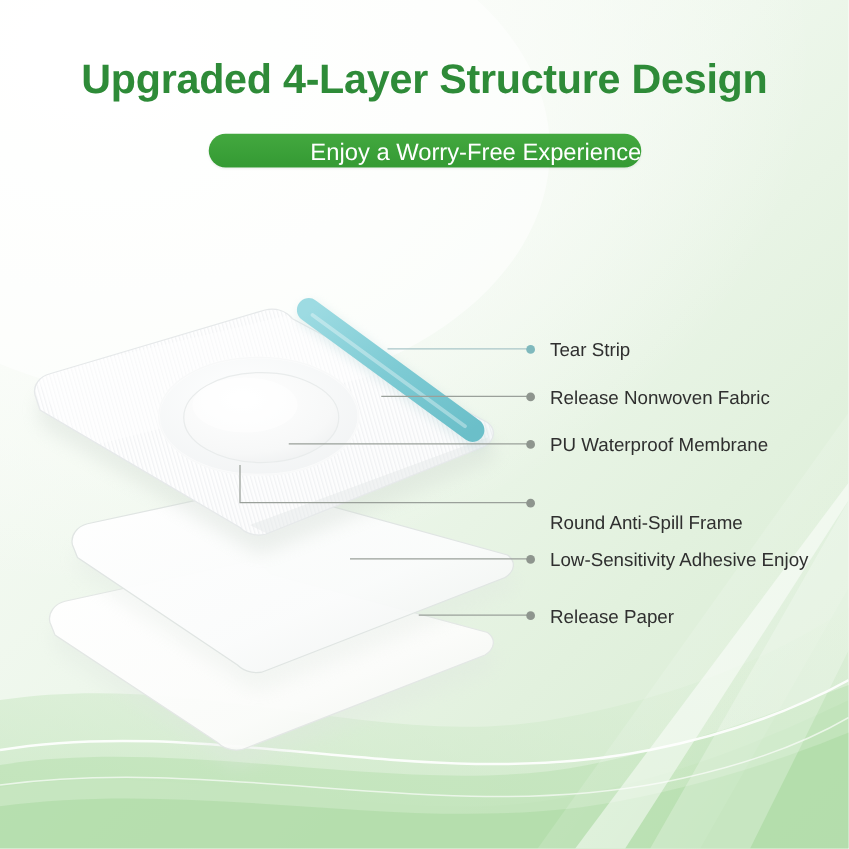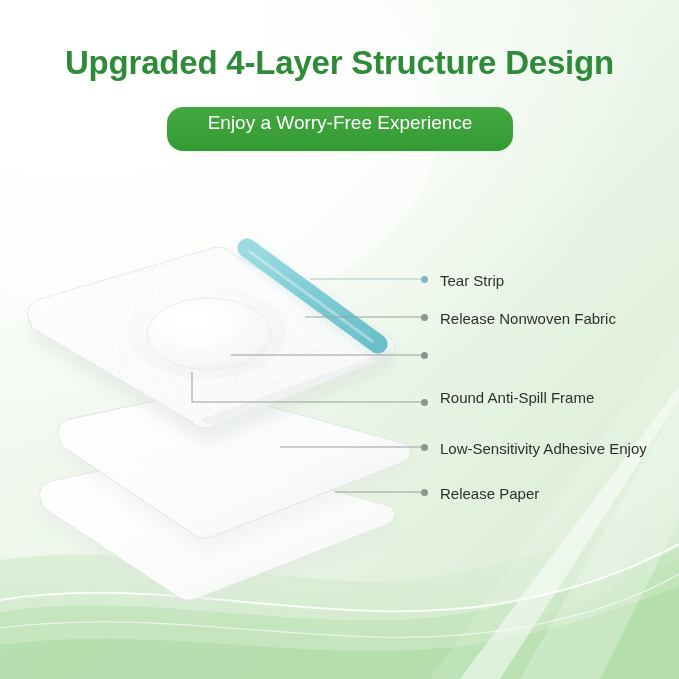--- a/index.html
+++ b/index.html
@@ -18,23 +18,23 @@
   
   .bgsvg{position:absolute;left:0;top:0;width:679px;height:679px;pointer-events:none;}
 
   
   .title{
     position:absolute;left:0;top:44px;width:679px;text-align:center;
     font-size:33px;font-weight:bold;color:#2e8b38;letter-spacing:-0.2px;
     white-space:nowrap;
   }
   .pill{
-    position:absolute;left:167px;top:107px;width:346px;height:44px;
+    position:absolute;left:167px;top:107px;width:346px;height:27px;
     border-radius:16px;background:linear-gradient(180deg,#43a83f 0%,#349a33 100%);
-    color:#ffffff;font-size:19px;line-height:31px;text-align:center;
+    color:#ffffff;font-size:19px;line-height:31px;text-align:right;
     box-shadow:0 1px 2px rgba(0,0,0,.08);
   }
 
   
   .art{position:absolute;left:0;top:0;width:679px;height:679px;}
   .dot{
     position:absolute;width:7px;height:7px;border-radius:50%;
     background:#8e958e;
   }
   .dot.teal{background:#7fb9bd;}
@@ -211,17 +211,18 @@
 
   <div class="dot teal" style="left:421px;top:276px;"></div>
   <div class="dot" style="left:421px;top:314px;"></div>
   <div class="dot" style="left:421px;top:352px;"></div>
   <div class="dot" style="left:421px;top:399px;"></div>
   <div class="dot" style="left:421px;top:444px;"></div>
   <div class="dot" style="left:421px;top:489px;"></div>
 
   <div class="lbl" style="top:272px;text-align:right;">Tear Strip</div>
   <div class="lbl" style="top:310px;">Release Nonwoven Fabric</div>
-  <div class="lbl" style="top:389px;">Round Anti-Spill Frame</div>
+  <div class="lbl" style="top:348px;">PU Waterproof Membrane</div>
+  <div class="lbl" style="top:410px;">Round Anti-Spill Frame</div>
   <div class="lbl" style="top:440px;">Low-Sensitivity Adhesive Enjoy</div>
   <div class="lbl" style="top:485px;text-align:center;">Release Paper</div>
 
 </div>
 
 </body></html>

